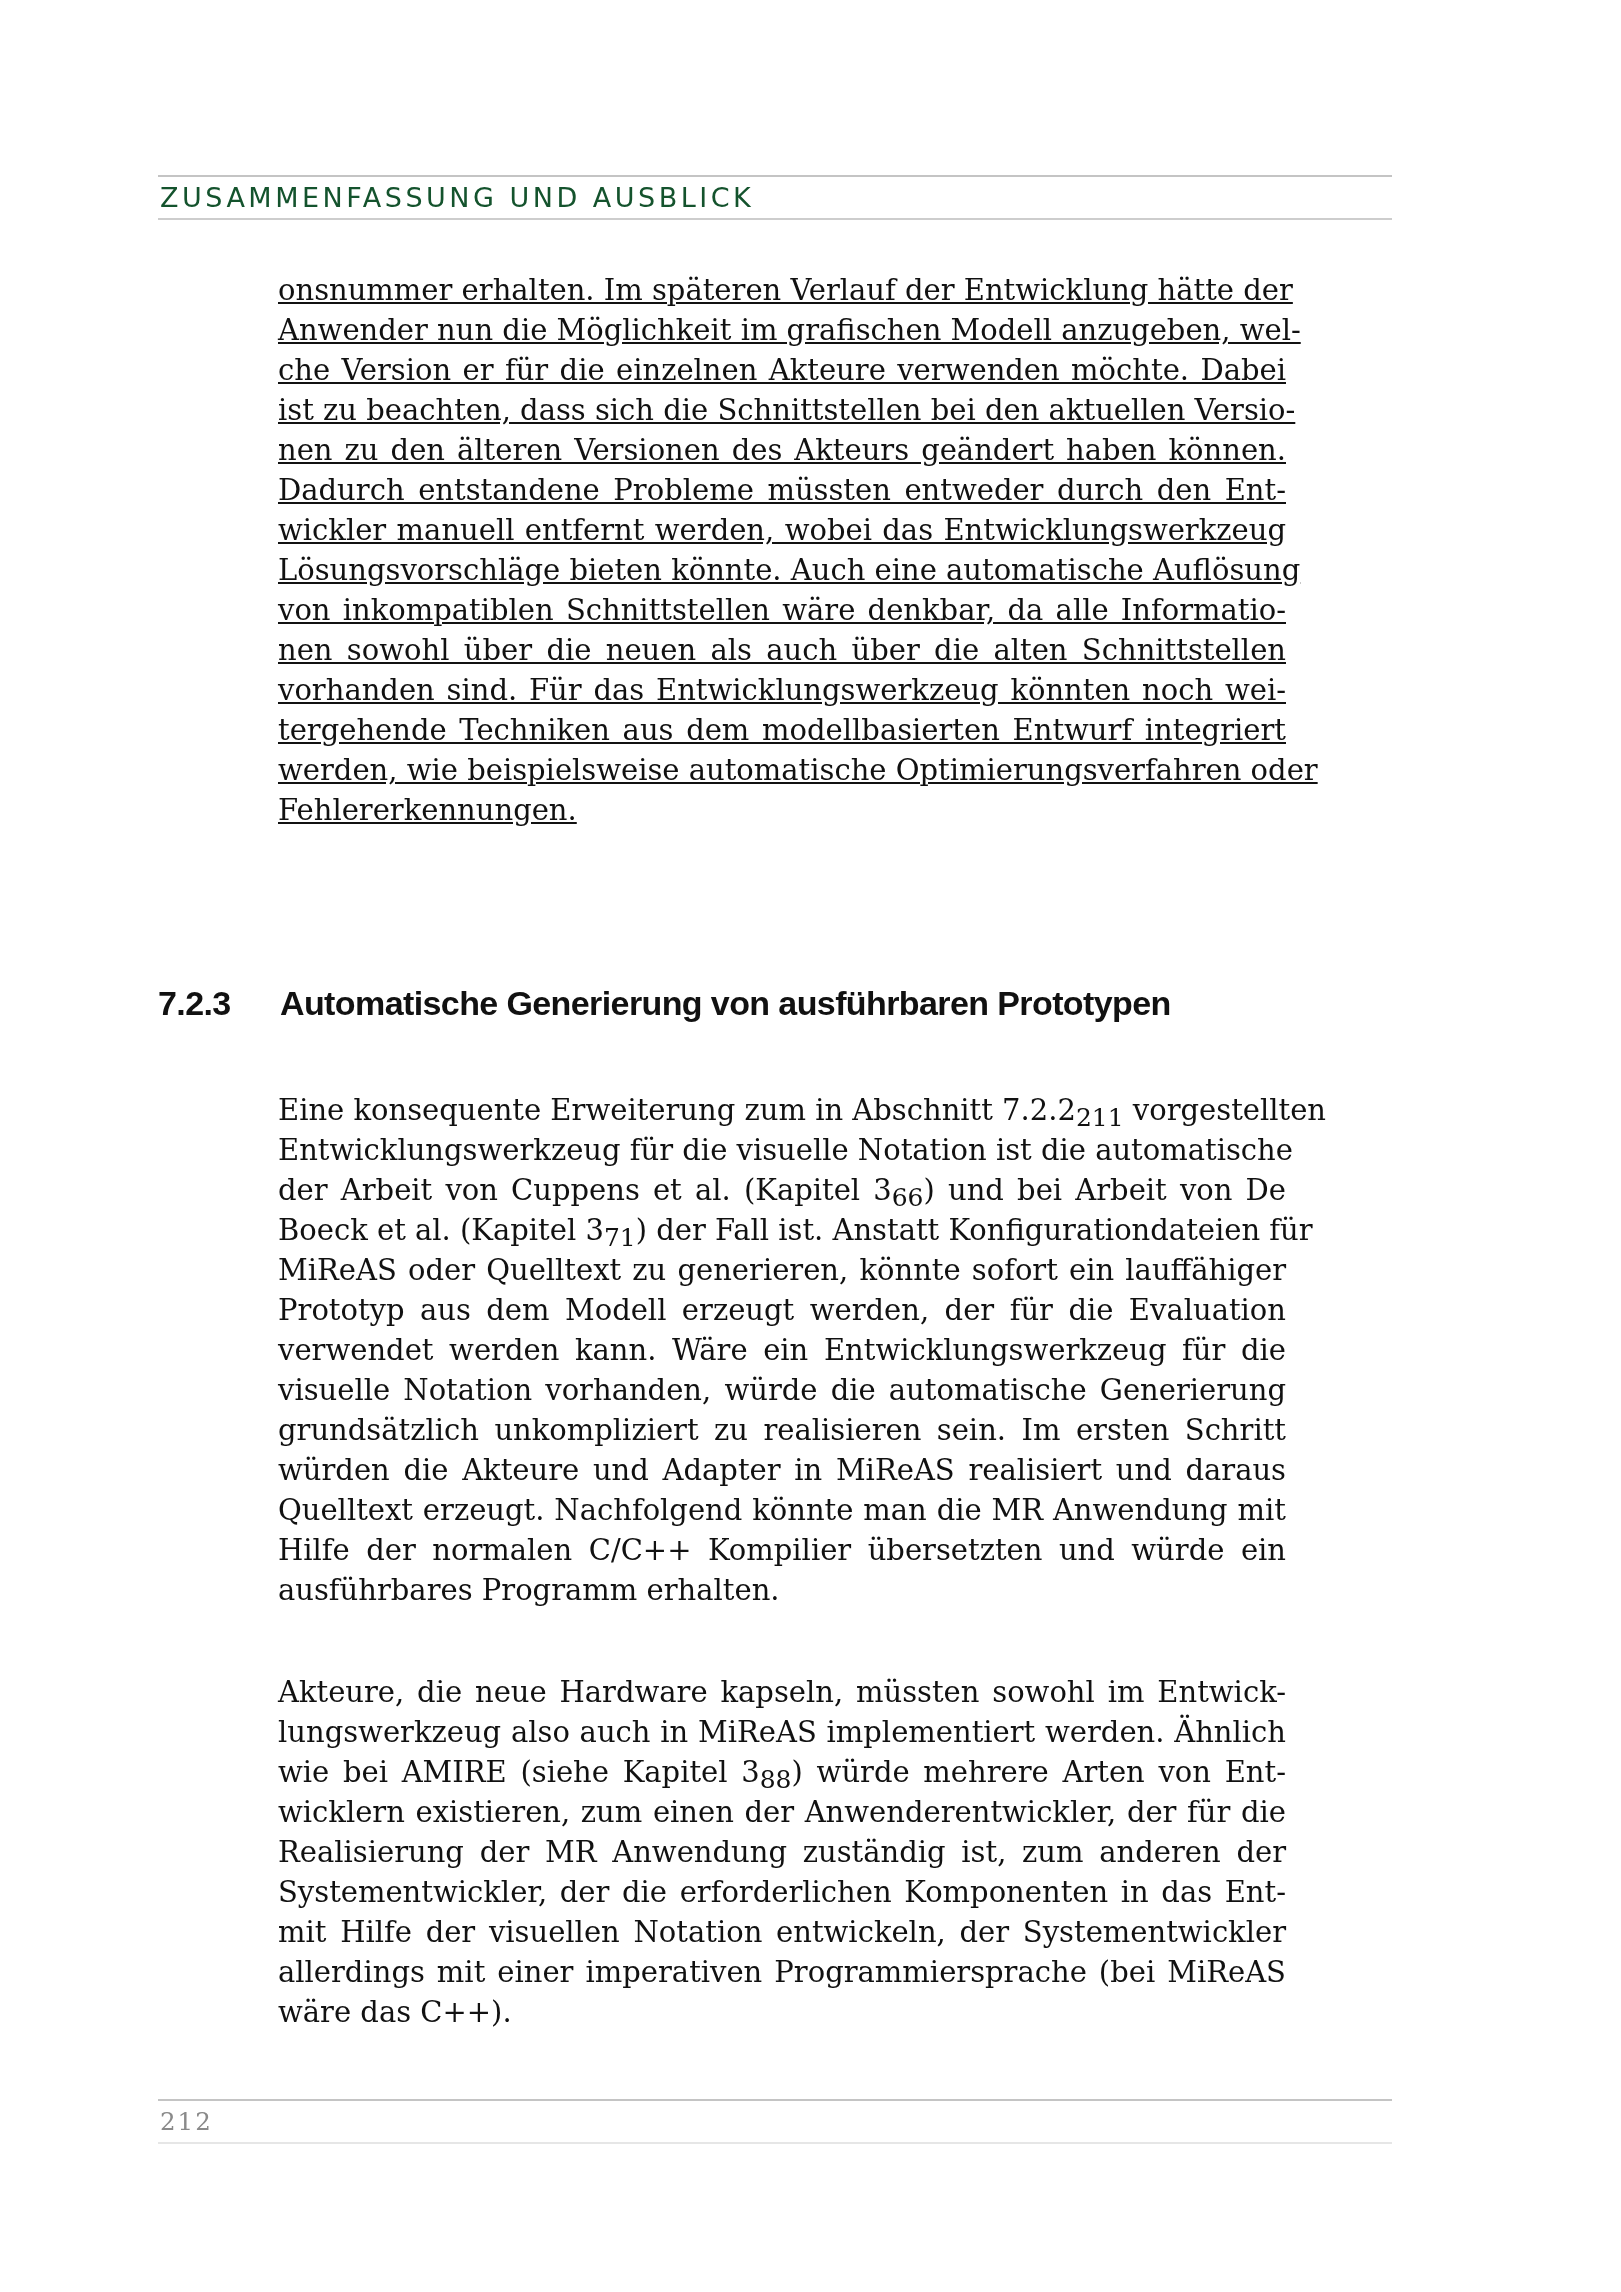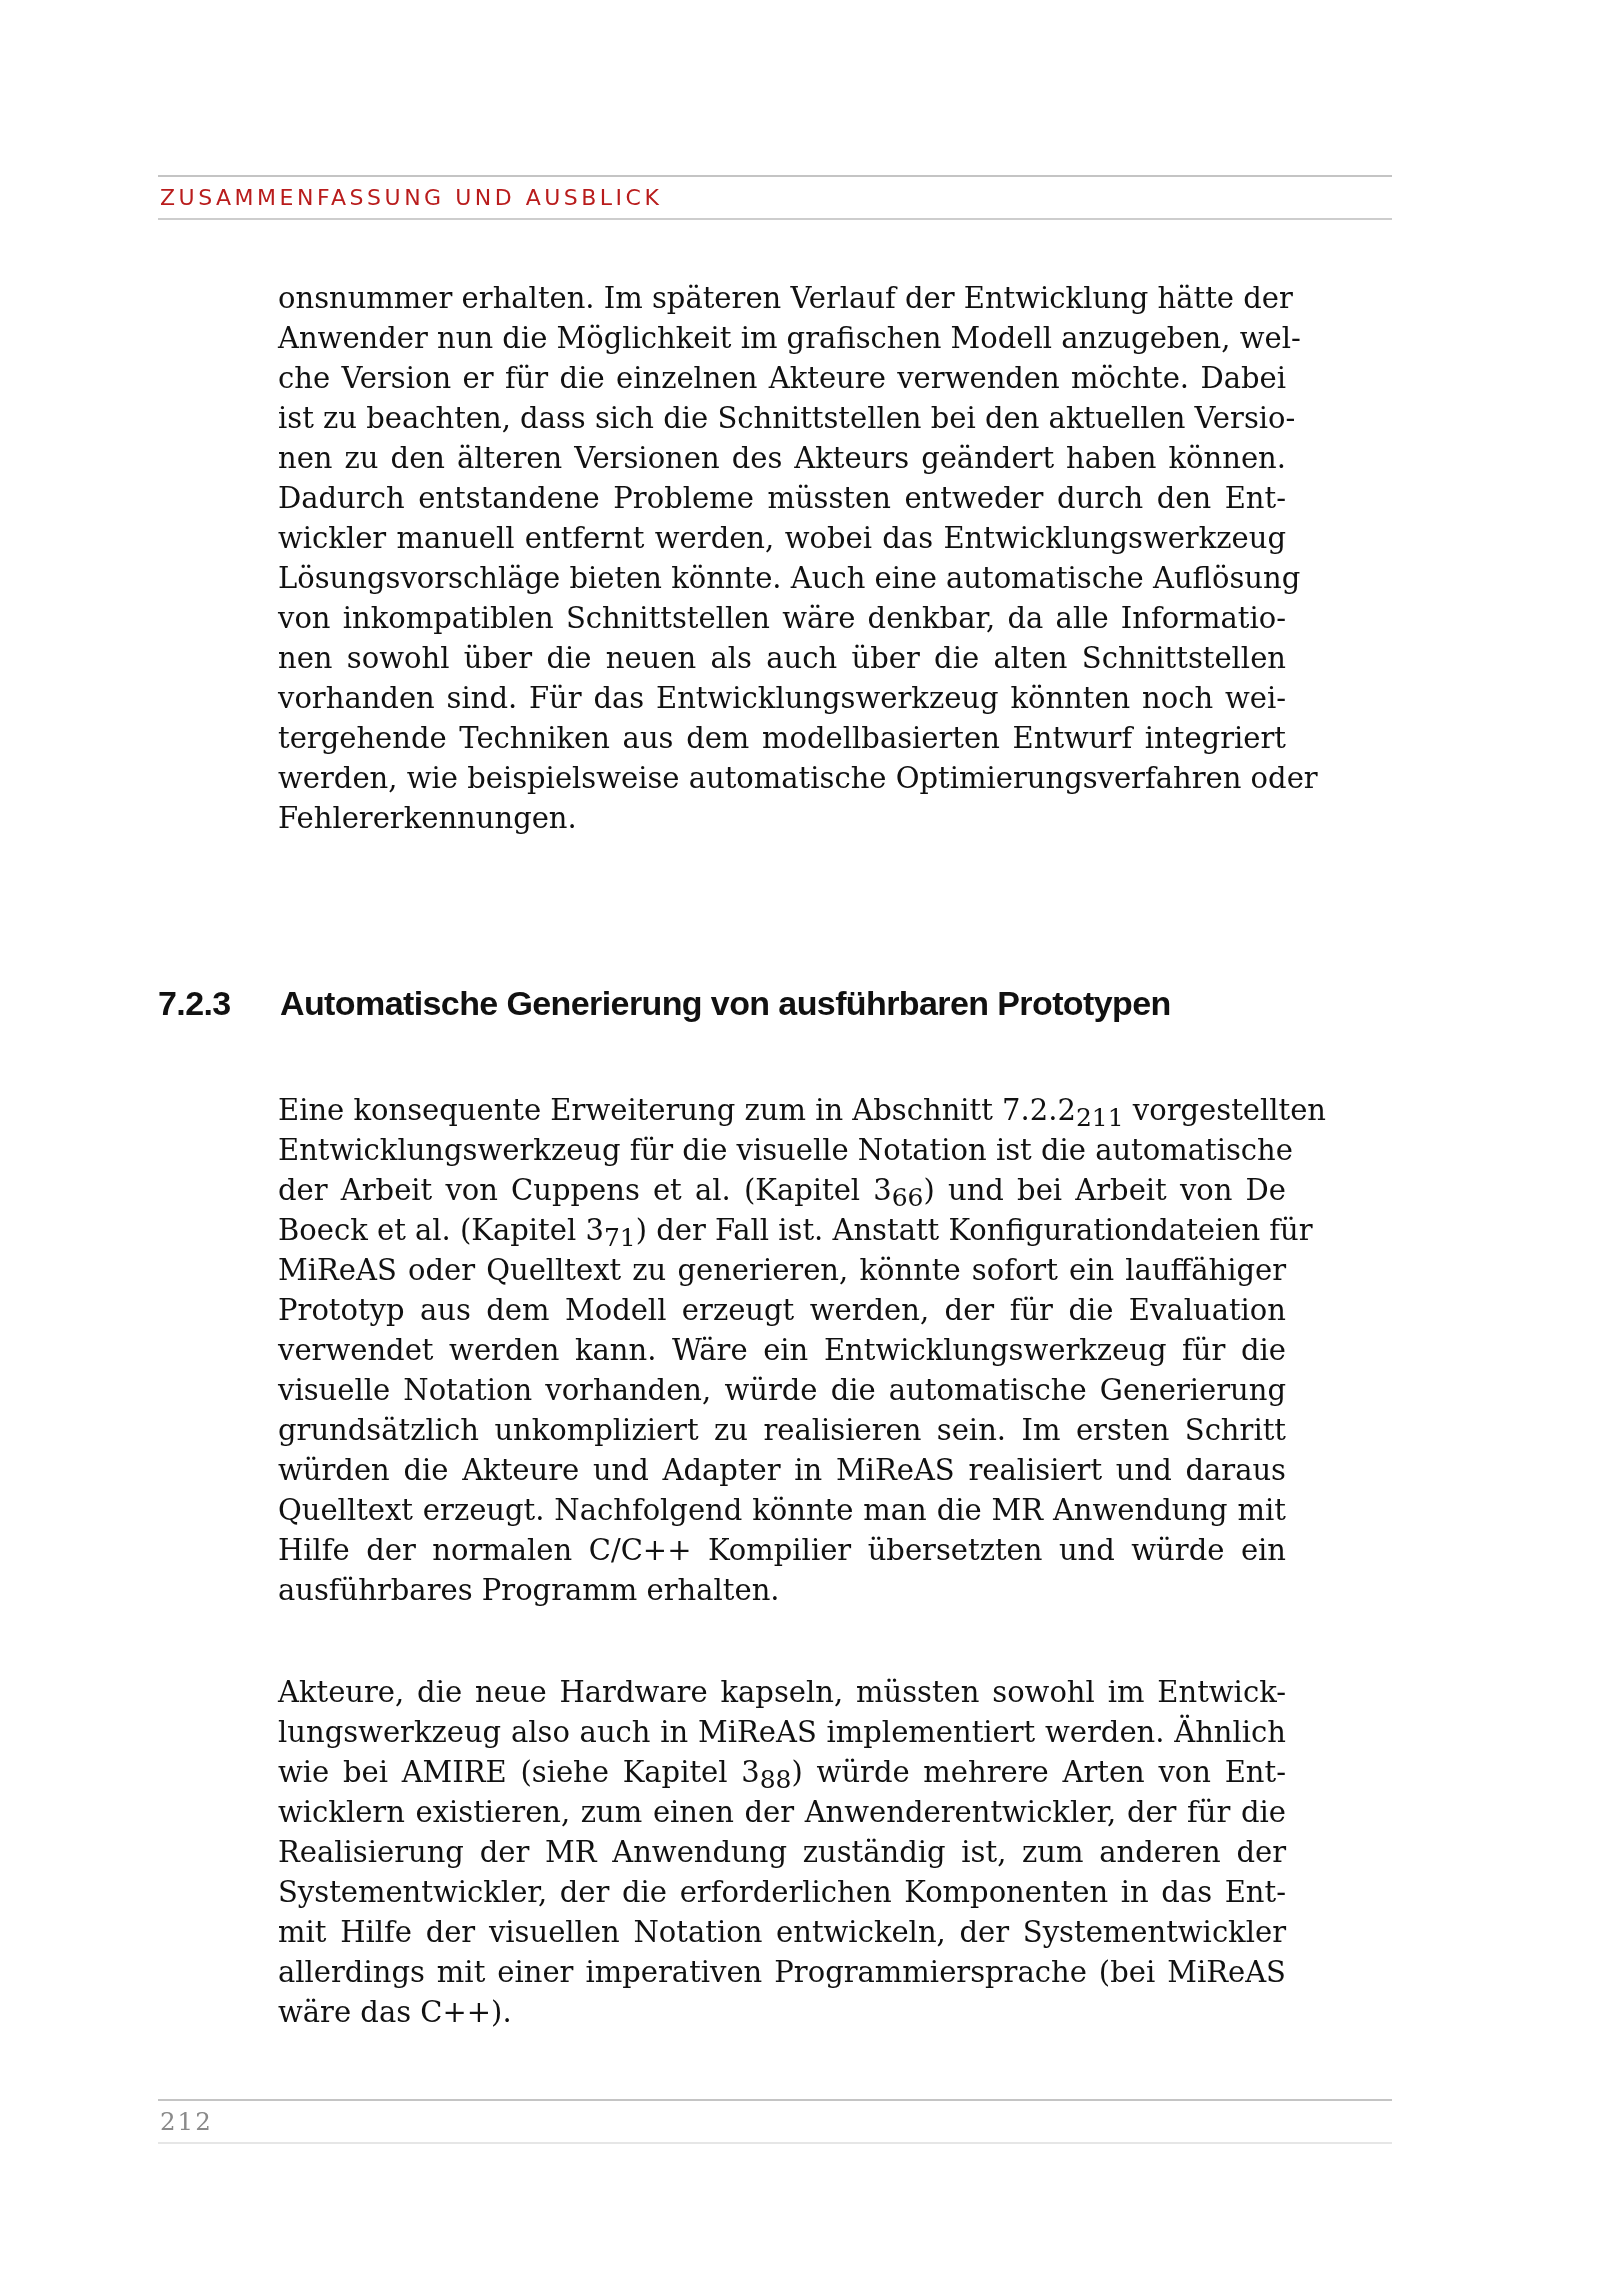--- a/index.html
+++ b/index.html
@@ -22,23 +22,23 @@
       height: 45px;
       border-top: 2.9px solid #c4c4c4;
       border-bottom: 2px solid #cdcdcd;
       box-sizing: border-box;
     }
     .running-header .title {
       position: absolute;
       left: 2px;
       top: 2.9px;
       font-family: "DejaVu Sans", sans-serif;
-      font-size: 22px;
+      font-size: 27px;
       letter-spacing: 3.5px;
-      color: #b91c1c;
+      color: #14532d;
       line-height: 35px;
       white-space: nowrap;
       text-align: right;
     }
     .body-text {
       position: absolute;
       left: 278px;
       width: 1008px;
       font-family: "DejaVu Serif", serif;
       font-size: 29px;
@@ -47,21 +47,21 @@
     }
     .body-text .line {
       display: block;
       white-space: nowrap;
       text-align: justify;
       text-align-last: justify;
     }
     .body-text .line.last {
       text-align-last: left;
     }
-    .para1 { top: 278px; }
+    .para1 { top: 270px; text-decoration: underline; }
     .para2 { top: 1090px; }
     .para3 { top: 1672px; }
     sub {
       font-size: 25px;
       vertical-align: -5.9px;
       line-height: 0;
     }
     .section-heading {
       position: absolute;
       left: 158px;

